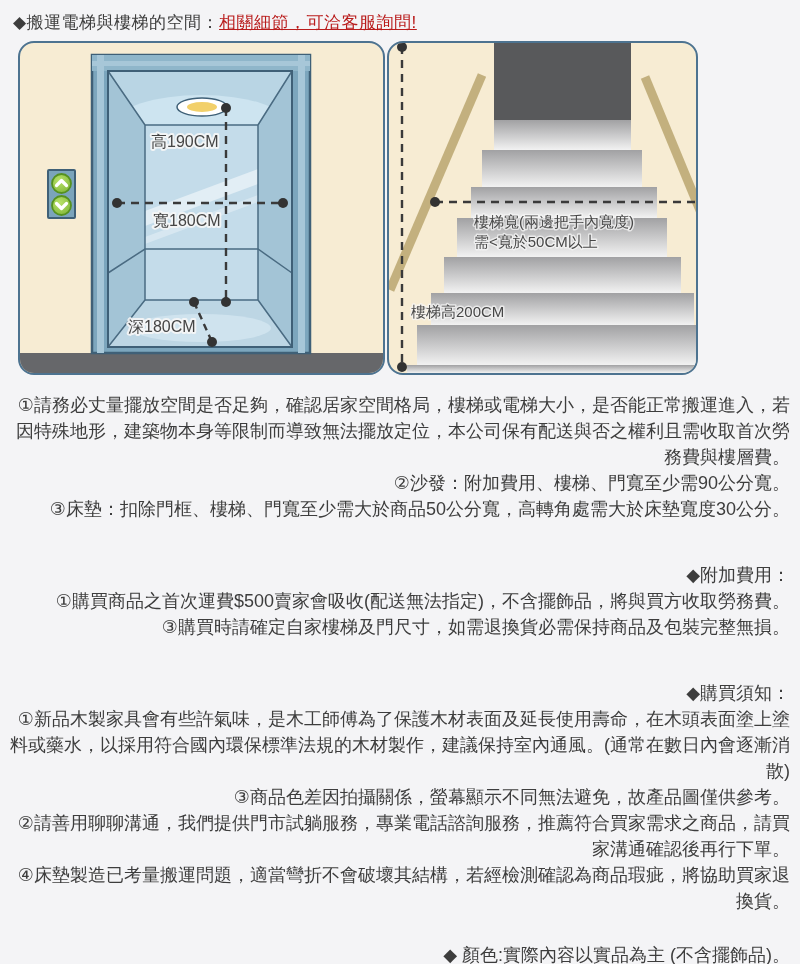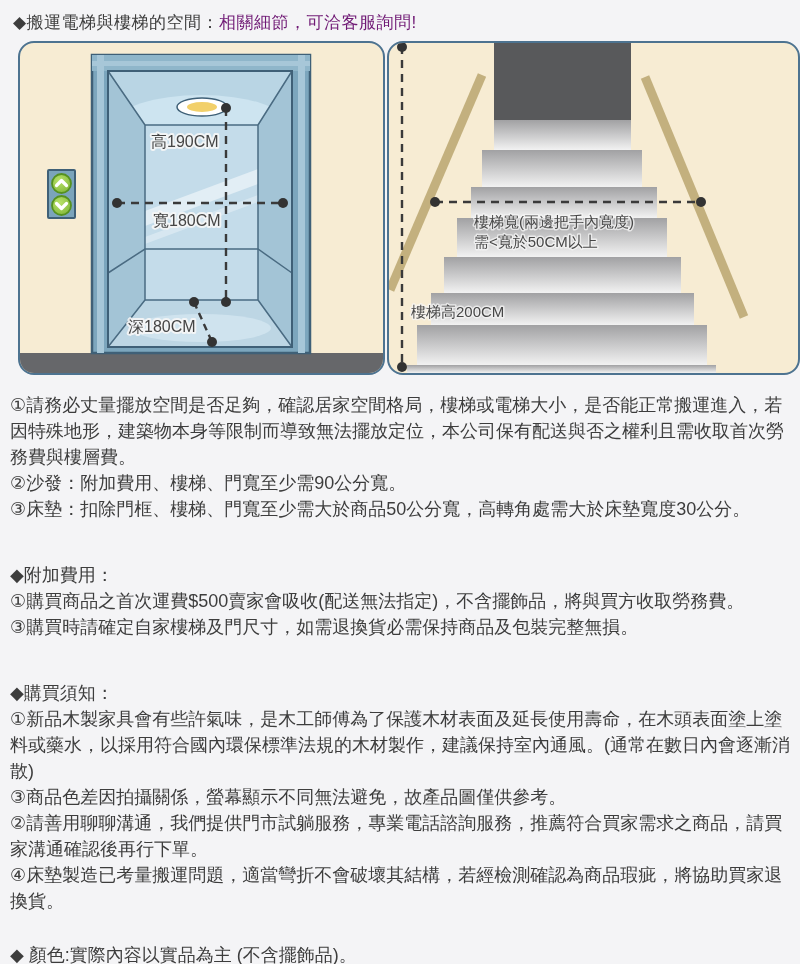--- a/index.html
+++ b/index.html
@@ -9,40 +9,40 @@
     font-family:"Liberation Sans","DejaVu Sans",sans-serif;
     color:#3d3d3d;
     -webkit-font-smoothing:antialiased;
   }
   .title {
     padding:11px 10px 7px 13px;
     font-size:17px;
     letter-spacing:.5px;
     white-space:nowrap;
   }
-  .title .hl { color:#701a75; }
+  .title .hl { color:#b91c1c;text-decoration:underline; }
   .diagrams { display:flex; gap:2px; margin-left:18px; }
   .panel {
     box-sizing:border-box;
     background:#f7ecd3;
     border:2px solid #4d7390;
     border-radius:16px;
     height:334px;
     overflow:hidden;
   }
   .panel-elevator { width:367px; }
-  .panel-stairs   { width:413px; }
+  .panel-stairs   { width:311px; }
   .panel svg { display:block; }
 
   .content {
     padding:17px 10px 0 10px;
     font-size:18px;
     line-height:26px;
   }
-  .content p { margin:0; }
+  .content p { margin:0;text-align:right; }
   .content p.sec-gap { margin-top:40px; }
   .footer { margin-top:28px; }
 
   
   .dash { stroke:#3a3a3a; stroke-width:2.4; stroke-dasharray:8 6; fill:none; }
   .dash-sm { stroke:#3a3a3a; stroke-width:2.4; stroke-dasharray:7 5; fill:none; }
   .dot { fill:#333; }
   .edge { stroke:#4a6b82; stroke-width:1.5; fill:none; }
   .dlabel {
     font-family:"Liberation Sans","DejaVu Sans",sans-serif;

